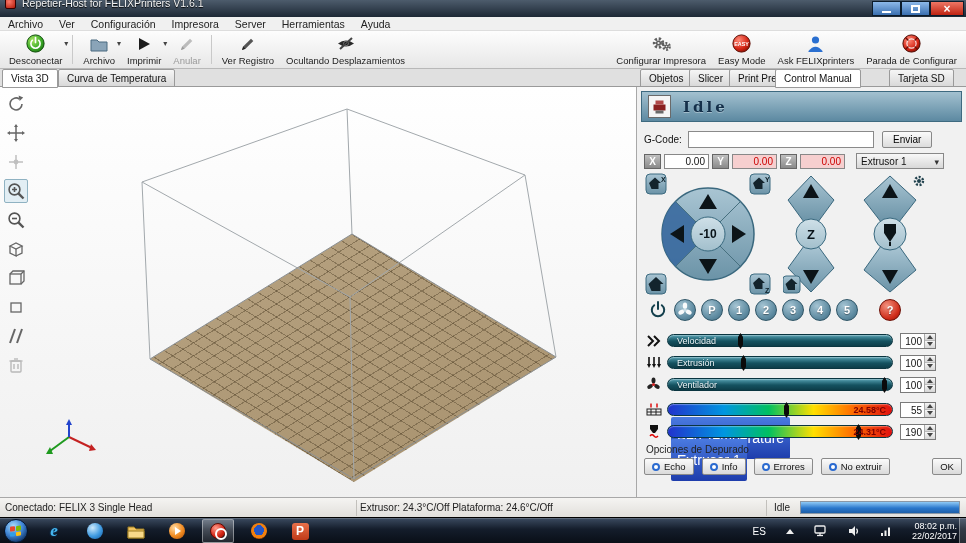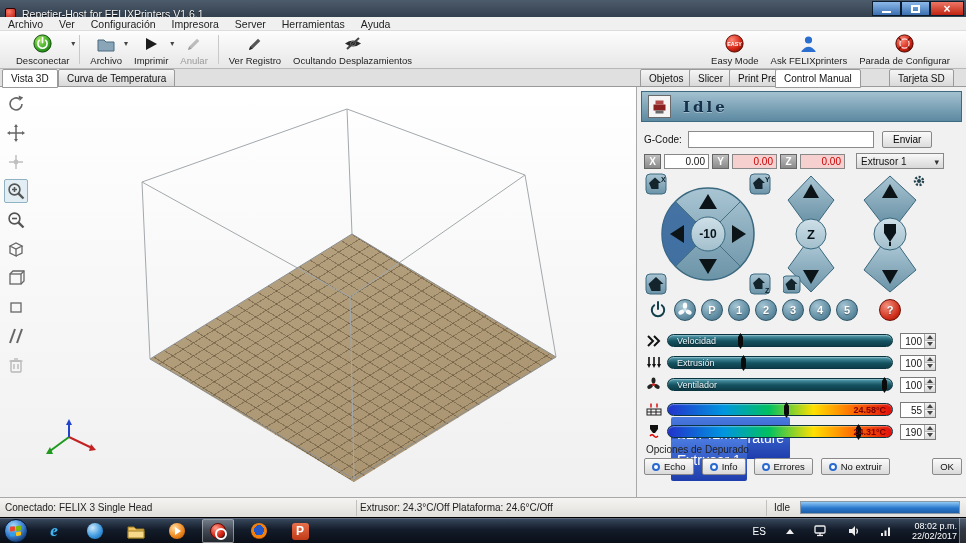--- a/index.html
+++ b/index.html
@@ -1,36 +1,36 @@
 <!DOCTYPE html>
 <html><head>
 <meta charset="utf-8">
 <style>
   *{margin:0;padding:0;box-sizing:border-box}
   body{background:#666;font-family:"Liberation Sans",sans-serif}
   .screen{position:relative;width:966px;height:543px;overflow:hidden;background:#ececec;font-size:11px;color:#111}
 
   
-  .titlebar{position:absolute;left:0;top:0;width:966px;height:31px;background:linear-gradient(#4d5c6c,#1d2835);display:flex;align-items:flex-start;padding:8px 5px;color:#f2f2f2}
+  .titlebar{position:absolute;left:0;top:0;width:966px;height:17px;background:linear-gradient(#4d5c6c,#1d2835);display:flex;align-items:flex-end;padding:8px 5px;color:#f2f2f2}
   .app-icon{width:11px;height:11px;background:radial-gradient(circle at 35% 30%,#ff7a6a,#b01808);border-radius:2px;margin-right:6px;border:1px solid #300}
   .title-text{font-size:10.5px;text-shadow:0 1px 1px #000}
   .cap-btns{position:absolute;right:2px;top:1px;display:flex;height:15px}
   .cap{width:29px;height:15px;border:1px solid #0c1c2c;display:flex;align-items:center;justify-content:center}
   .cap.minmax{background:linear-gradient(#8db9ea,#3a6fb0)}
   .glyph-min{width:9px;height:2px;background:#fff;margin-top:6px}
   .glyph-max{width:9px;height:8px;border:2px solid #fff}
   .cap.close{width:34px;background:linear-gradient(#ee7765,#bf2312);color:#fff;font-weight:bold}
   .glyph-close::after{content:"×";font-size:12px;line-height:12px}
 
   
   .menubar{position:absolute;left:0;top:17px;width:966px;height:14px;background:#f0f0f0;display:flex;align-items:center;border-bottom:1px solid #ddd}
   .menu-item{padding:0 8px;font-size:10.5px;color:#222;cursor:default}
 
   
-  .toolbar{position:absolute;left:0;top:31px;width:966px;height:38px;background:linear-gradient(#fdfdfd,#e7e7e7);border-bottom:1px solid #b8b8b8;display:flex;align-items:stretch;padding:1px 10px}
+  .toolbar{position:absolute;left:0;top:31px;width:966px;height:38px;background:linear-gradient(#fdfdfd,#e7e7e7);border-bottom:1px solid #b8b8b8;display:flex;align-items:stretch;padding:1px 3px}
   .tbtn{display:flex;flex-direction:column;align-items:center;justify-content:center;padding:1px 6px;position:relative;border-radius:2px}
   .tbtn .ticon{height:20px;display:flex;align-items:center;justify-content:center}
   .tbtn .tlabel{font-size:9.5px;margin-top:1px;white-space:nowrap;color:#222}
   .tbtn.disabled .tlabel{color:#9a9a9a}
   .ddarrow{position:absolute;right:0;top:7px;font-size:8px;color:#444}
   .ddarrow::after{content:"▾"}
   .tsep{width:1px;background:#c9c9c9;margin:3px 4px}
   .tspacer{flex:1}
 
   
@@ -223,20 +223,35 @@
       <span class="ticon">
         <svg width="18" height="13">
             <path d="M1,6.5 Q9,0.5 17,6.5 Q9,12.5 1,6.5 Z" fill="#2a2a2a"></path>
             <circle cx="9" cy="6.5" r="2.3" fill="#000" stroke="#999" stroke-width="0.8"></circle>
             <line x1="3" y1="12" x2="15" y2="1" stroke="#444" stroke-width="2"></line>
           </svg>
       </span>
       <span class="tlabel">Ocultando Desplazamientos</span>
     </div>
     <div class="tspacer"></div>
+    <div class="tbtn">
+      <span class="ticon">
+        <svg width="21" height="18">
+            <g>
+              <circle cx="7.5" cy="8" r="4.2" fill="none" stroke="#5f5f5f" stroke-width="3" stroke-dasharray="2.2 1.7"></circle>
+              <circle cx="7.5" cy="8" r="2.6" fill="#5f5f5f"></circle>
+              <circle cx="7.5" cy="8" r="1.1" fill="#eee"></circle>
+              <circle cx="15.5" cy="11.5" r="3.1" fill="none" stroke="#5f5f5f" stroke-width="2.6" stroke-dasharray="1.8 1.5"></circle>
+              <circle cx="15.5" cy="11.5" r="1.9" fill="#5f5f5f"></circle>
+              <circle cx="15.5" cy="11.5" r="0.8" fill="#eee"></circle>
+            </g>
+          </svg>
+      </span>
+      <span class="tlabel">Configurar Impresora</span>
+    </div>
     <div class="tbtn">
       <span class="ticon">
         <svg width="19" height="19">
             <defs>
               <radialGradient id="gRed1" cx="35%" cy="30%" r="80%">
                 <stop offset="0" stop-color="#ff8a78"></stop>
                 <stop offset=".65" stop-color="#d42414"></stop>
                 <stop offset="1" stop-color="#7e0e02"></stop>
               </radialGradient>
             </defs>

